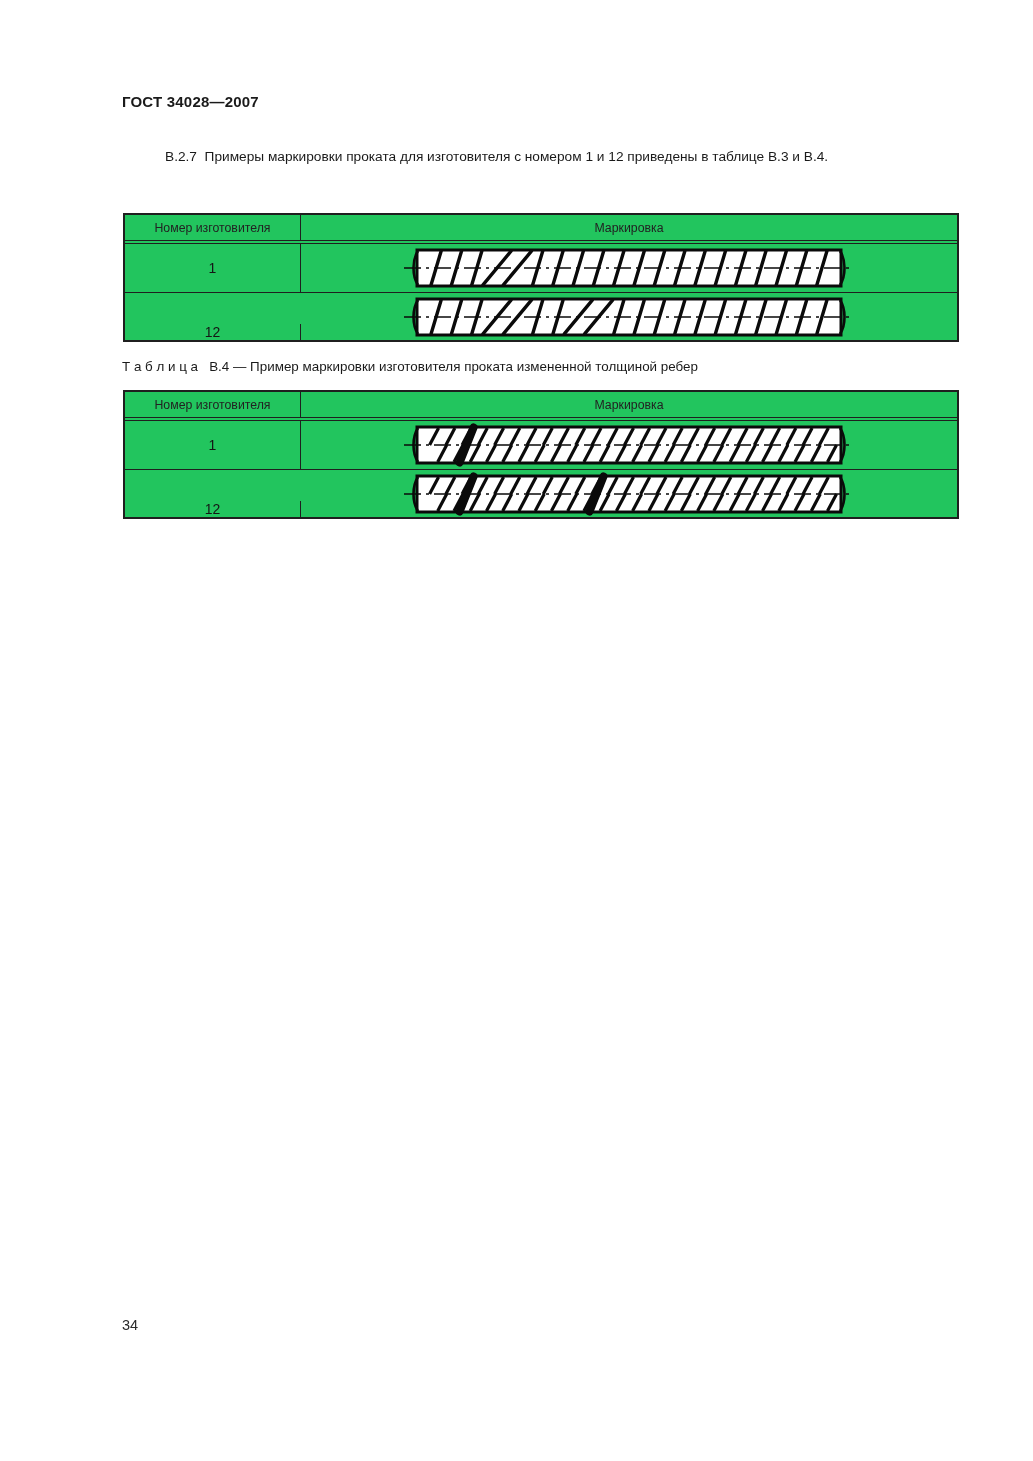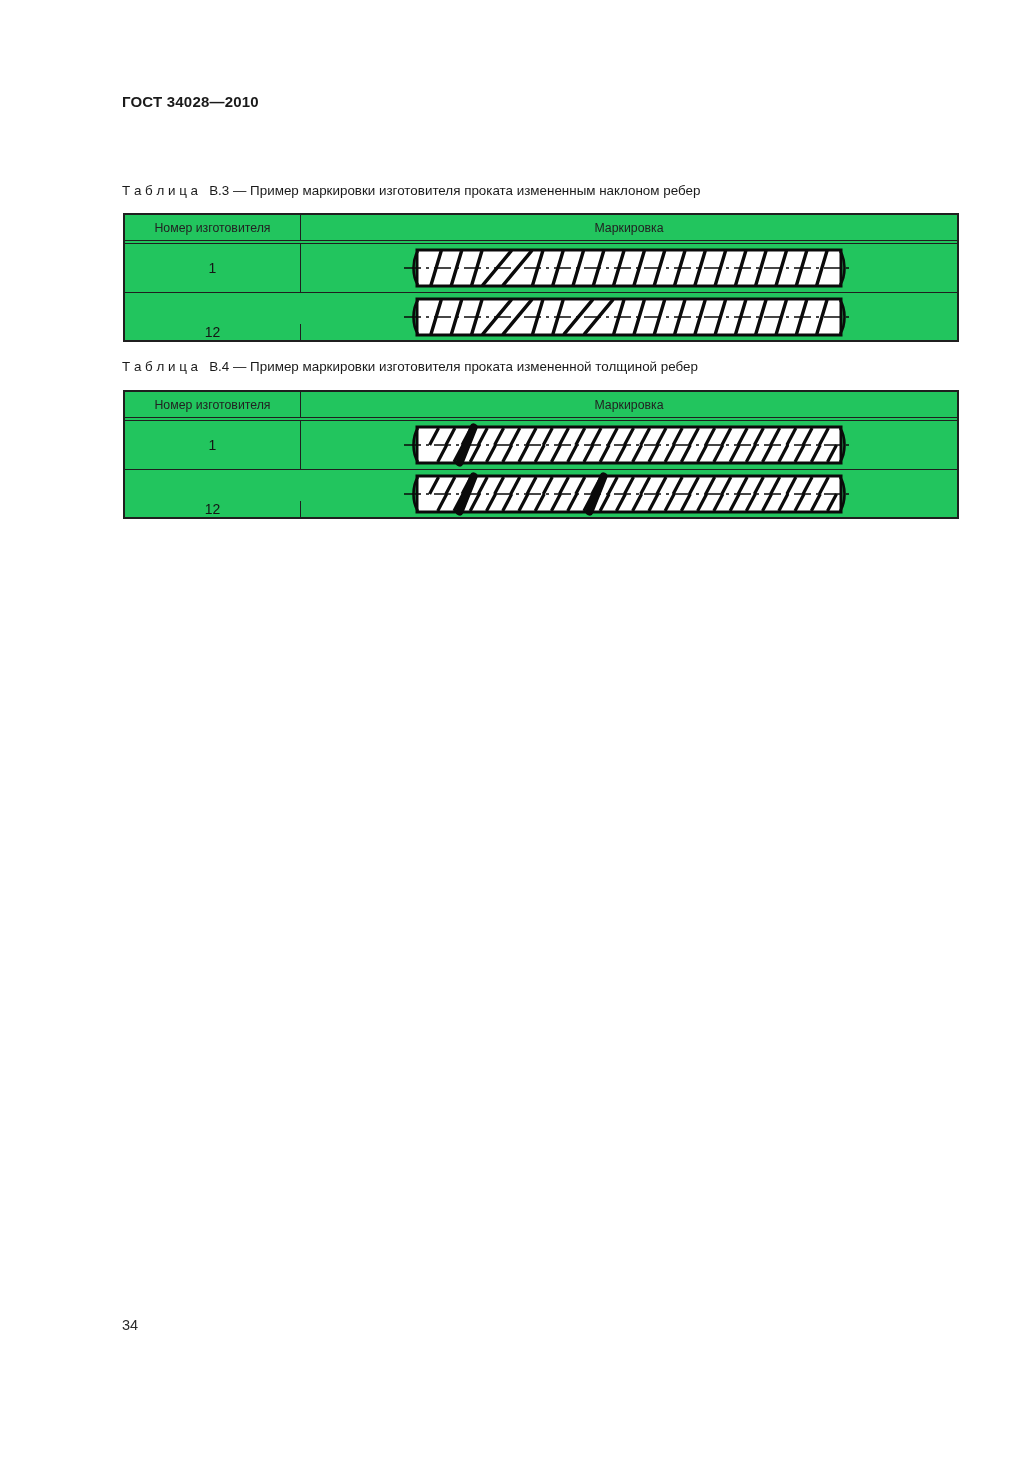--- a/index.html
+++ b/index.html
@@ -66,24 +66,24 @@
   .page-num{
     left:122px; top:1317px;
     font-size:14.5px; color:#2a2a2a;
   }
 </style>
 </head>
 <body>
 
 <div class="page">
 
-  <div class="abs std-number">ГОСТ 34028—2010</div>
-
-
-  <div class="abs table-caption cap-b3">Т а б л и ц а&nbsp;&nbsp; В.3 — Пример маркировки изготовителя проката измененным наклоном ребер</div>
+  <div class="abs std-number">ГОСТ 34028—2007</div>
+
+  <div class="abs para para-b27">В.2.7&nbsp; Примеры маркировки проката для изготовителя с номером 1 и 12 приведены в таблице В.3 и В.4.</div>
+
 
   <div class="abs gtable tbl-b3">
     <div class="trow trow-header">
       <div class="cell cell-num hdr-text">Номер изготовителя</div>
       <div class="cell cell-mark hdr-text">Маркировка</div>
     </div>
     <div class="trow trow-data">
       <div class="cell cell-num num-text">1</div>
       <div class="cell cell-mark">
         <span class="rebar-wrap"><svg width="452" height="46" viewBox="0 0 452 46" xmlns="http://www.w3.org/2000/svg" role="img">

